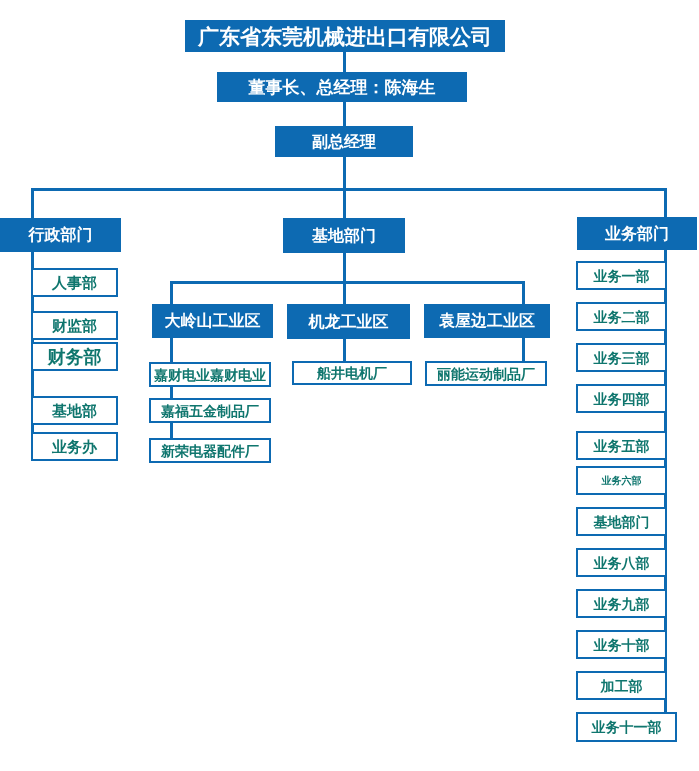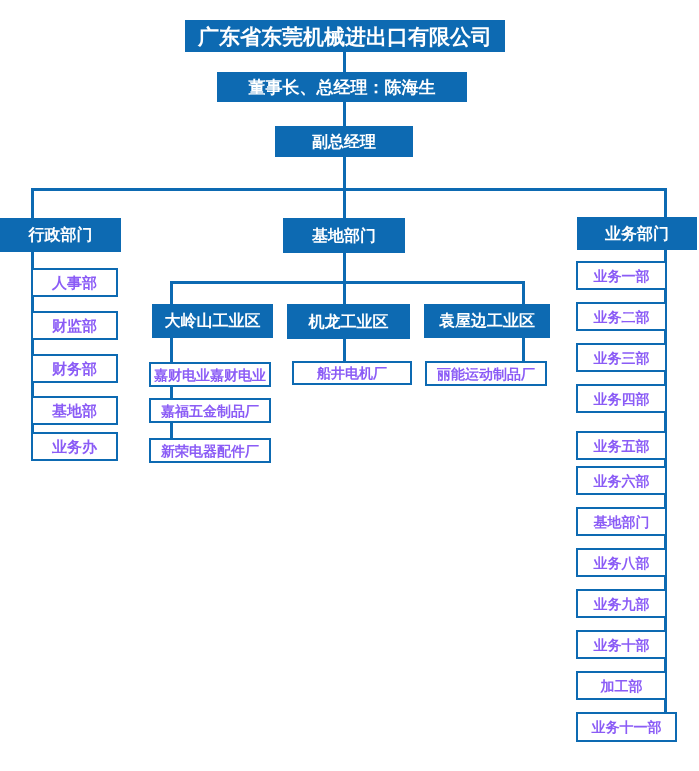--- a/index.html
+++ b/index.html
@@ -15,21 +15,21 @@
   .h{height:3px;}
   .bbox{
     position:absolute;z-index:2;box-sizing:border-box;
     background:var(--primary,#0d6ab2);color:#ffffff;font-weight:bold;
     display:flex;align-items:center;justify-content:center;
     white-space:nowrap;line-height:1;
   }
   .wbox{
     position:absolute;z-index:2;box-sizing:border-box;
     background:#ffffff;border:2px solid var(--primary,#0d6ab2);
-    color:#8b5cf6;font-weight:bold;
+    color:#0f766e;font-weight:bold;
     display:flex;align-items:center;justify-content:center;
     white-space:nowrap;line-height:1;
   }
   .rbox{}
 </style>
 </head>
 <body>
 
 <div class="canvas">
 
@@ -48,38 +48,38 @@
   <div class="bbox" style="left:0px;top:218px;width:121px;height:34px;font-size:16px">行政部门</div>
   <div class="bbox" style="left:283px;top:218px;width:122px;height:35px;font-size:16px">基地部门</div>
   <div class="bbox" style="left:577px;top:217px;width:120px;height:33px;font-size:16px">业务部门</div>
 
   <div class="bbox" style="left:152px;top:304px;width:121px;height:34px;font-size:16px">大岭山工业区</div>
   <div class="bbox" style="left:287px;top:304px;width:123px;height:35px;font-size:16px">机龙工业区</div>
   <div class="bbox" style="left:424px;top:304px;width:126px;height:34px;font-size:16px">袁屋边工业区</div>
 
   <div class="wbox" style="left:31px;top:268px;width:87px;height:29px;font-size:15px">人事部</div>
   <div class="wbox" style="left:31px;top:311px;width:87px;height:29px;font-size:15px">财监部</div>
-  <div class="wbox" style="left:31px;top:354px;width:87px;height:29px;font-size:15px">财务部</div>
+  <div class="wbox" style="left:31px;top:342px;width:87px;height:29px;font-size:18px">财务部</div>
   <div class="wbox" style="left:31px;top:396px;width:87px;height:29px;font-size:15px">基地部</div>
   <div class="wbox" style="left:31px;top:432px;width:87px;height:29px;font-size:15px">业务办</div>
 
   <div class="wbox" style="left:149px;top:362px;width:122px;height:25px;font-size:14px">嘉财电业嘉财电业</div>
   <div class="wbox" style="left:149px;top:398px;width:122px;height:25px;font-size:14px">嘉福五金制品厂</div>
   <div class="wbox" style="left:149px;top:438px;width:122px;height:25px;font-size:14px">新荣电器配件厂</div>
 
   <div class="wbox" style="left:292px;top:361px;width:120px;height:24px;font-size:14px">船井电机厂</div>
 
   <div class="wbox" style="left:425px;top:361px;width:122px;height:25px;font-size:14px">丽能运动制品厂</div>
 
   <div class="wbox rbox" style="left:576px;top:261px;width:91px;height:29px;font-size:14px">业务一部</div>
   <div class="wbox rbox" style="left:576px;top:302px;width:91px;height:29px;font-size:14px">业务二部</div>
   <div class="wbox rbox" style="left:576px;top:343px;width:91px;height:29px;font-size:14px">业务三部</div>
   <div class="wbox rbox" style="left:576px;top:384px;width:91px;height:29px;font-size:14px">业务四部</div>
   <div class="wbox rbox" style="left:576px;top:431px;width:91px;height:29px;font-size:14px">业务五部</div>
-  <div class="wbox rbox" style="left:576px;top:466px;width:91px;height:29px;font-size:14px">业务六部</div>
+  <div class="wbox rbox" style="left:576px;top:466px;width:91px;height:29px;font-size:10px">业务六部</div>
   <div class="wbox rbox" style="left:576px;top:507px;width:91px;height:29px;font-size:14px">基地部门</div>
   <div class="wbox rbox" style="left:576px;top:548px;width:91px;height:29px;font-size:14px">业务八部</div>
   <div class="wbox rbox" style="left:576px;top:589px;width:91px;height:29px;font-size:14px">业务九部</div>
   <div class="wbox rbox" style="left:576px;top:630px;width:91px;height:29px;font-size:14px">业务十部</div>
   <div class="wbox rbox" style="left:576px;top:671px;width:91px;height:29px;font-size:14px">加工部</div>
   <div class="wbox rbox" style="left:576px;top:712px;width:101px;height:30px;font-size:14px">业务十一部</div>
 
 </div>
 
 </body></html>

